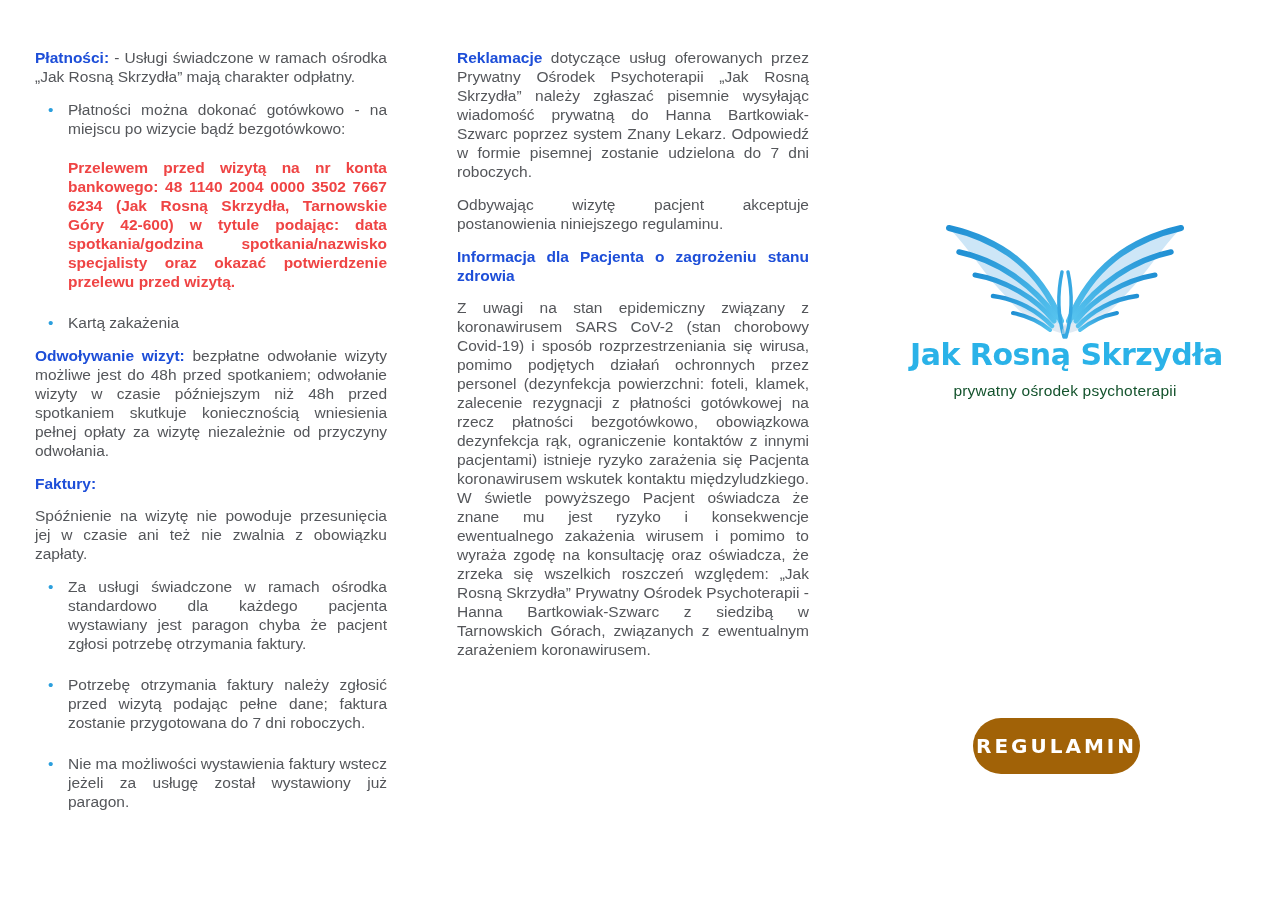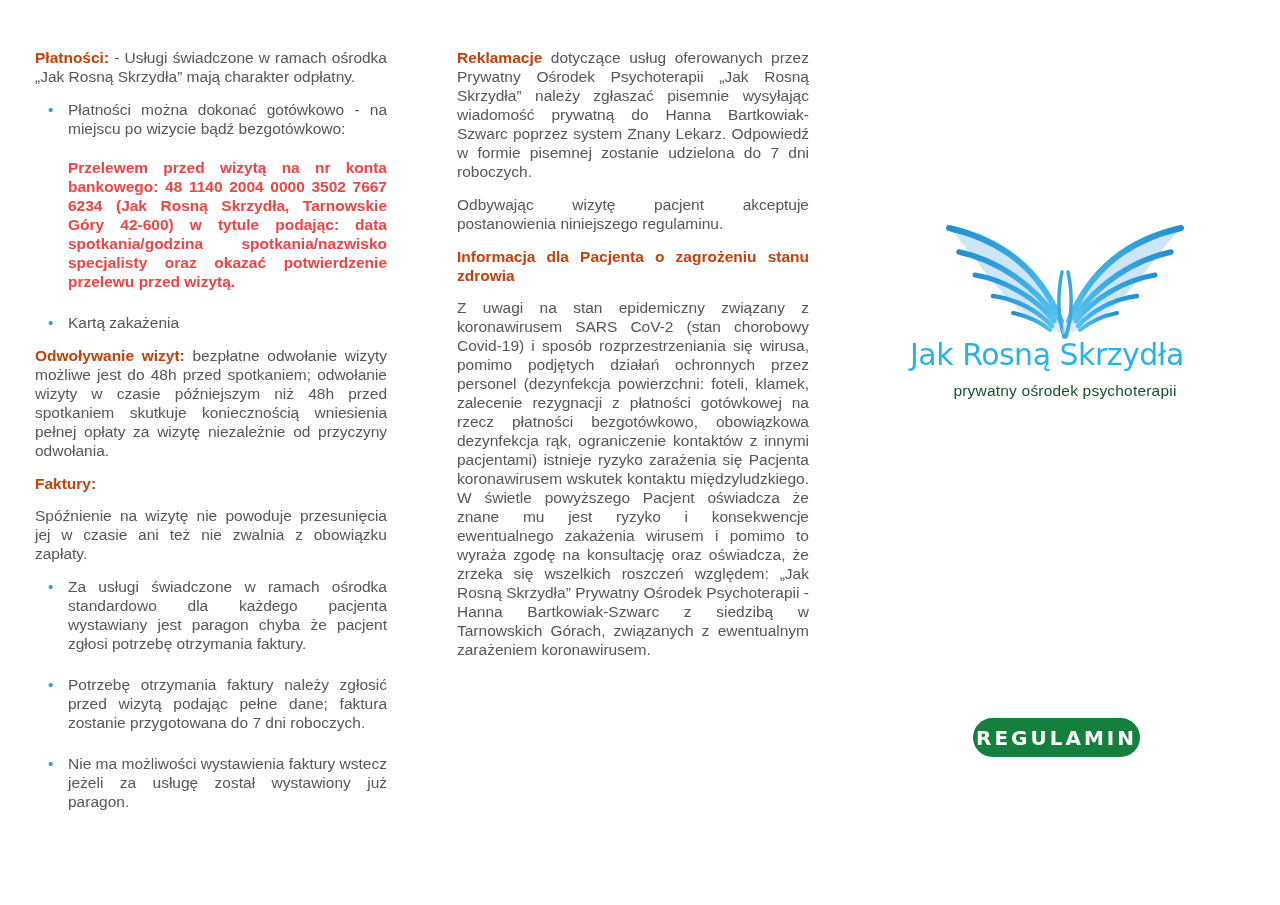--- a/index.html
+++ b/index.html
@@ -5,42 +5,42 @@
 <style>
   html,body{margin:0;padding:0;background:#ffffff;}
   .page{
     position:relative;width:1280px;height:905px;background:#ffffff;overflow:hidden;
     font-family:"Liberation Sans","DejaVu Sans",sans-serif;color:#54565a;
   }
   .col{position:absolute;top:48px;width:352px;font-size:15.5px;line-height:19px;text-align:justify;}
   .col-left{left:35px;}
   .col-middle{left:457px;}
   .para{margin:0 0 14px 0;}
-  .accent{color:#c2410c;font-weight:bold;}
+  .accent{color:#1d4ed8;font-weight:bold;}
   .heading{margin:4px 0 13px 0;}
   .bold-block{margin:20px 0 22px 33px;font-weight:bold;color:#ef4444;}
   .bullet{display:flex;margin:0 0 14px 13px;}
   .bullet .dot{color:#2b9fdd;flex:0 0 20px;width:20px;}
   .bullet .txt{flex:1;text-align:justify;}
   .bullet-gap{margin-top:22px;}
 
   .col-right{position:absolute;left:935px;top:0;width:260px;height:905px;}
   .wings{position:absolute;top:200px;left:0;width:260px;height:140px;}
   .logo-title{
-    position:absolute;top:338px;left:-25px;width:310px;text-align:left;
-    font-family:"DejaVu Sans","Liberation Sans",sans-serif;font-weight:normal;
+    position:absolute;top:338px;left:-25px;width:310px;text-align:center;
+    font-family:"DejaVu Sans","Liberation Sans",sans-serif;font-weight:bold;
     font-size:30px;line-height:34px;color:#2ab2e8;letter-spacing:-0.5px;white-space:nowrap;
   }
   .logo-subtitle{
     position:absolute;top:382px;left:-25px;width:310px;text-align:center;
     font-size:15.5px;color:#14532d;letter-spacing:0.2px;white-space:nowrap;
   }
   .badge{
-    position:absolute;top:718px;left:38px;width:167px;height:39px;border-radius:999px;
-    background:#15803d;color:#ffffff;display:flex;align-items:center;justify-content:center;
+    position:absolute;top:718px;left:38px;width:167px;height:56px;border-radius:999px;
+    background:#a16207;color:#ffffff;display:flex;align-items:center;justify-content:center;
     font-family:"DejaVu Sans","Liberation Sans",sans-serif;font-weight:bold;
     font-size:20px;letter-spacing:3px;
   }
 </style>
 </head>
 <body>
 
 <div class="page">
 
   <section class="col col-left">

